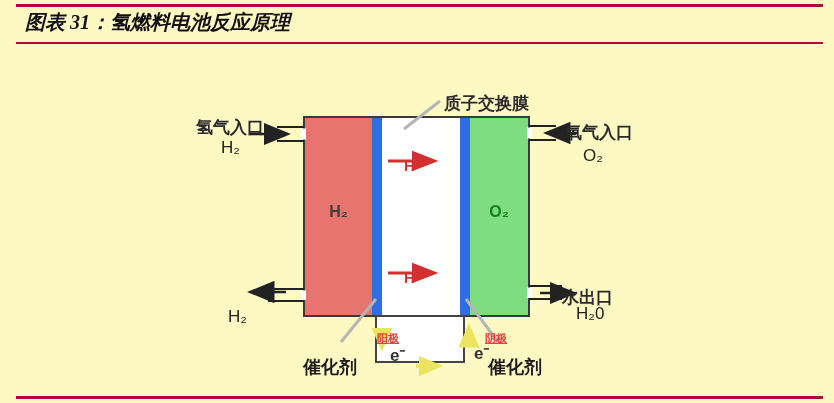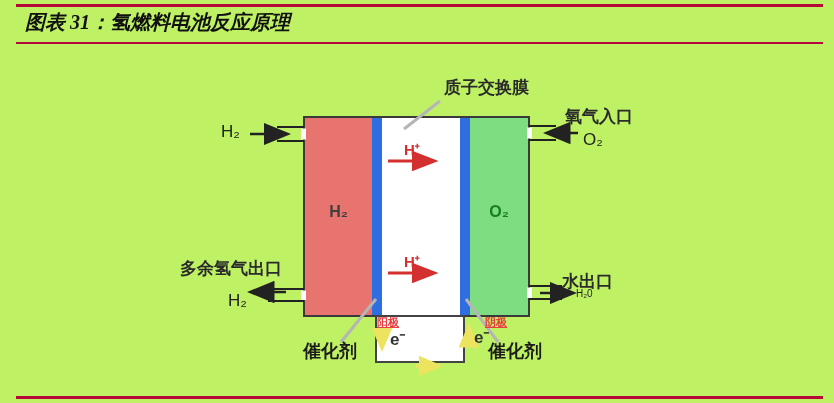--- a/index.html
+++ b/index.html
@@ -1,35 +1,35 @@
 <!DOCTYPE html>
 <html><head>
 <meta charset="utf-8">
 <style>
   html,body{margin:0;padding:0;background:#fff;}
-  #page{position:relative;width:834px;height:403px;background:#bef264;overflow:hidden;
+  #page{position:relative;width:834px;height:403px;background:#fef9c3;overflow:hidden;
         font-family:"Liberation Sans",sans-serif;}
   .rule{position:absolute;left:16px;width:807px;background:#b30838;}
   #rule-top{top:4px;height:3px;}
   #rule-mid{top:42px;height:2px;}
   #rule-bottom{top:396px;height:3px;}
   #fig-title{position:absolute;left:25px;top:9px;font-family:"Liberation Serif",serif;
              font-style:italic;font-weight:bold;font-size:20px;color:#111;white-space:nowrap;}
   
   #cell{position:absolute;left:303px;top:116px;width:227px;height:201px;
         border:2px solid #3a3a3a;box-sizing:border-box;display:flex;}
   .reg-h2{width:67px;background:#e87470;}
   .bar-blue{width:10px;background:#2e6ee0;}
   .reg-mem{width:78px;background:#ffffff;}
   .reg-o2{width:58px;background:#7edd80;}
   
   #circuit-box{position:absolute;left:375px;top:315px;width:90px;height:48px;
                border:2px solid #444;box-sizing:border-box;background:#fff;}
   
-  .lbl{position:absolute;white-space:nowrap;color:#2a2a2a;}
+  .lbl{position:absolute;white-space:nowrap;color:#2a2a2a;margin-top:16px;}
   .cn{font-weight:600;font-size:17px;}
   .formula{font-size:17px;color:#222;}
   .proton{font-size:15px;font-weight:bold;color:#d3302f;}
   .electrode-lbl{font-size:11px;font-weight:600;color:#e84040;text-decoration:underline;}
   .electron{font-size:17px;font-weight:600;color:#333;}
   .catalyst{font-size:18px;font-weight:700;color:#1c1c1c;}
   .region-lbl{position:absolute;text-align:center;font-weight:bold;font-size:16px;}
   #overlay{position:absolute;left:0;top:0;width:834px;height:403px;pointer-events:none;}
 </style>
 </head>
@@ -100,30 +100,30 @@
     <line x1="341" y1="342" x2="376" y2="299" stroke="#b5b5b5" stroke-width="3"></line>
     <line x1="466" y1="299" x2="498" y2="342" stroke="#b5b5b5" stroke-width="3"></line>
 
     <line x1="382" y1="328" x2="382" y2="345" stroke="#ece45e" stroke-width="3.5" marker-end="url(#mYellow)"></line>
     <line x1="469" y1="347" x2="469" y2="330" stroke="#ece45e" stroke-width="3.5" marker-end="url(#mYellow)"></line>
     <line x1="416" y1="366" x2="436" y2="366" stroke="#ece45e" stroke-width="3.5" marker-end="url(#mYellow)"></line>
   </svg>
 
   <div class="lbl cn" style="left:444px;top:76px;">质子交换膜</div>
 
+  <div class="lbl cn" style="left:196px;top:100px;">氢气入口</div>
   <div class="lbl formula" style="left:221px;top:122px;">H₂</div>
 
   <div class="lbl cn" style="left:565px;top:105px;text-align:right;">氧气入口</div>
   <div class="lbl formula" style="left:583px;top:130px;">O₂</div>
 
-  <div class="lbl cn" style="left:180px;top:257px;">多余氢气出口</div>
   <div class="lbl formula" style="left:228px;top:291px;">H₂</div>
 
   <div class="lbl cn" style="left:562px;top:270px;font-size:17px;">水出口</div>
-  <div class="lbl formula" style="left:576px;top:288px;font-size:10px;">H₂0</div>
+  <div class="lbl formula" style="left:576px;top:288px;font-size:17px;">H₂0</div>
 
   <div class="region-lbl" style="left:305px;width:67px;top:203px;color:#3f3f3f;">H₂</div>
   <div class="region-lbl" style="left:470px;width:58px;top:203px;color:#17801e;">O₂</div>
 
   <div class="lbl proton" style="left:404px;top:139px;">H⁺</div>
   <div class="lbl proton" style="left:404px;top:251px;">H⁺</div>
 
   <div class="lbl electrode-lbl" style="left:377px;top:315px;">阳极</div>
   <div class="lbl electrode-lbl" style="left:441px;top:315px;padding-left:44px;">阴极</div>
 

